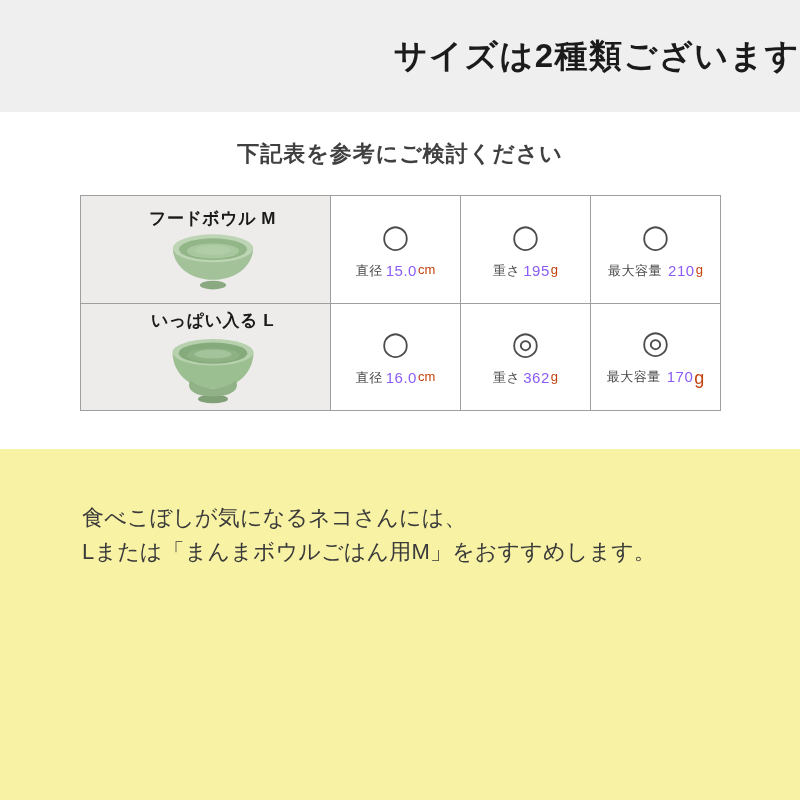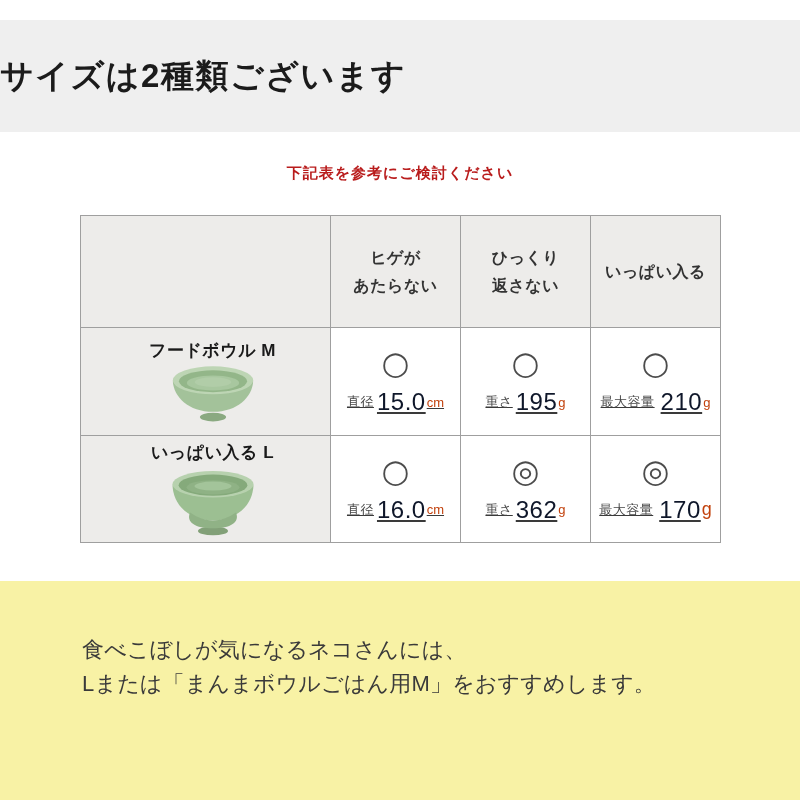--- a/index.html
+++ b/index.html
@@ -6,32 +6,32 @@
   body{
     width:800px;height:800px;overflow:hidden;
     font-family:"Liberation Sans","DejaVu Sans",sans-serif;
     background:#ffffff;color:#1b1b1b;
     display:flex;flex-direction:column;
   }
   
   .banner{
     height:112px;flex:0 0 112px;
     background:var(--banner-bg,#efefef);
-    display:flex;align-items:center;justify-content:flex-start;margin-top:20px;
+    display:flex;align-items:center;justify-content:flex-end;
   }
   .banner-title{
     font-size:33px;font-weight:700;letter-spacing:1.5px;color:#1b1b1b;
   }
   
   .intro{
     height:83px;flex:0 0 83px;
     display:flex;align-items:center;justify-content:center;
   }
   .intro-text{
-    font-size:15px;font-weight:600;letter-spacing:1px;color:#b91c1c;
+    font-size:22px;font-weight:600;letter-spacing:1px;color:#404040;
   }
   
   .table-wrap{flex:0 0 auto;padding-left:80px;}
   table.size-table{
     width:640px;border-collapse:collapse;table-layout:fixed;
   }
   .size-table th,.size-table td{
     border:1px solid var(--table-border,#9f9f9f);
     padding:0;vertical-align:middle;text-align:center;
   }
@@ -51,24 +51,24 @@
   }
   .product-name{
     font-size:17px;font-weight:700;letter-spacing:.5px;color:#1a1a1a;
     white-space:nowrap;
   }
   .bowl{display:block;}
   .mark{
     font-size:32px;line-height:1;color:#4c4c4c;
     margin-bottom:9px;font-family:"DejaVu Sans",sans-serif;
   }
-  .spec{display:inline-flex;align-items:center;color:#3a3a3a;text-decoration:underline;}
+  .spec{display:inline-flex;align-items:flex-start;color:#3a3a3a;}
   .spec-label{font-size:13px;color:#474747;margin-right:3px;letter-spacing:.5px;}
   .gap-wide .spec-label{margin-right:6px;}
-  .spec-value{font-size:24px;color:#0f172a;letter-spacing:.5px;}
+  .spec-value{font-size:15px;color:#8b5cf6;letter-spacing:.5px;}
   .spec-unit{font-size:13px;color:#c2410c;margin-left:1px;}
   .unit-lg .spec-unit{font-size:18px;}
   
   .spacer{flex:0 0 38px;}
   .notes{
     flex:1 1 auto;
     background:var(--notes-bg,#f8f2a5);
     padding:30px 78px 0 82px;
     font-size:22px;line-height:34px;color:#3a3a3a;letter-spacing:.2px;
   }
@@ -88,34 +88,20 @@
 
 <div class="table-wrap">
   <table class="size-table">
     <colgroup>
       <col style="width:250px">
         <col style="width:130px">
         <col style="width:130px">
         <col style="width:130px">
     </colgroup>
     <tbody>
-        <tr class="head-row">
-      <th class="cell-gray"></th>
-      <th class="cell-gray">
-        <div class="head-label">ヒゲが
-あたらない</div>
-      </th>
-      <th class="cell-gray">
-        <div class="head-label">ひっくり
-返さない</div>
-      </th>
-      <th class="cell-gray">
-        <div class="head-label">いっぱい入る</div>
-      </th>
-    </tr>
 
     <tr class="row-m">
       <td class="cell-gray">
         <div class="product-cell-inner">
           <span class="product-name">フードボウル M</span>
           <span>
             <svg class="bowl" width="88" height="62" viewBox="0 0 100 71" aria-hidden="true">
               <ellipse cx="50" cy="63" rx="15" ry="5" fill="#8aa981"></ellipse>
               <path d="M4 22 C5 40 22 57 50 57 C78 57 95 40 96 22 Z" fill="#a3c29a"></path>
               <ellipse cx="50" cy="21" rx="46" ry="16" fill="#bdd5b4"></ellipse>

